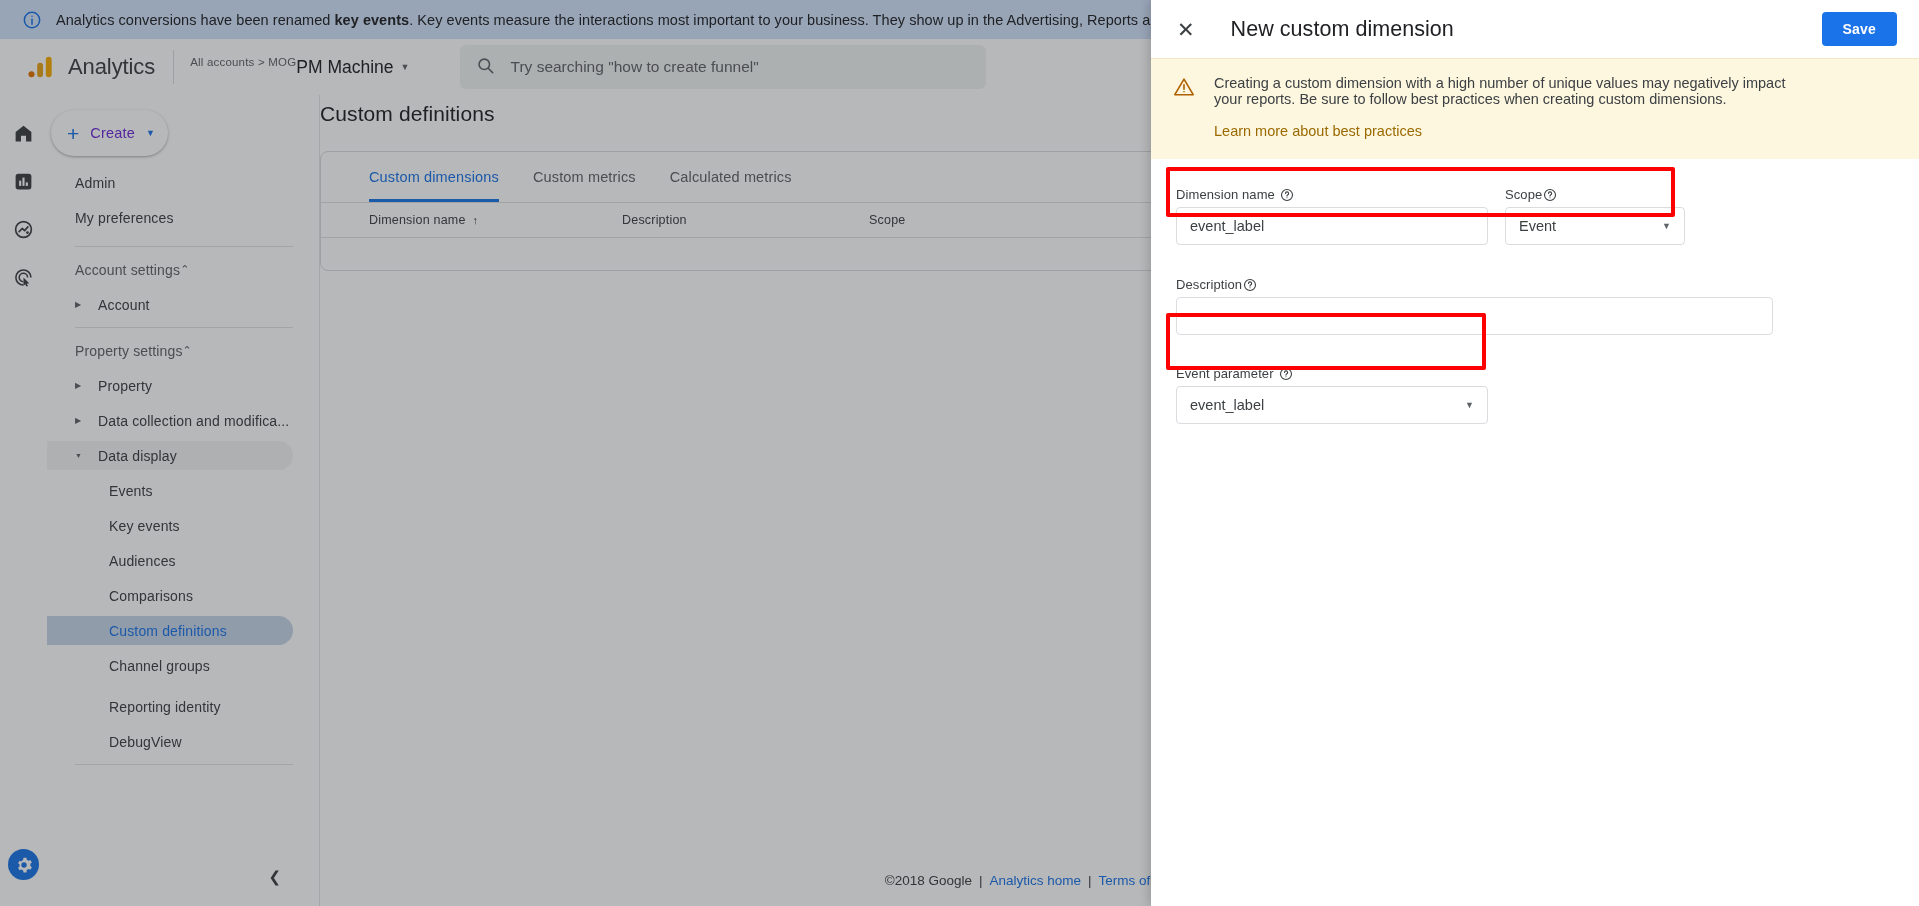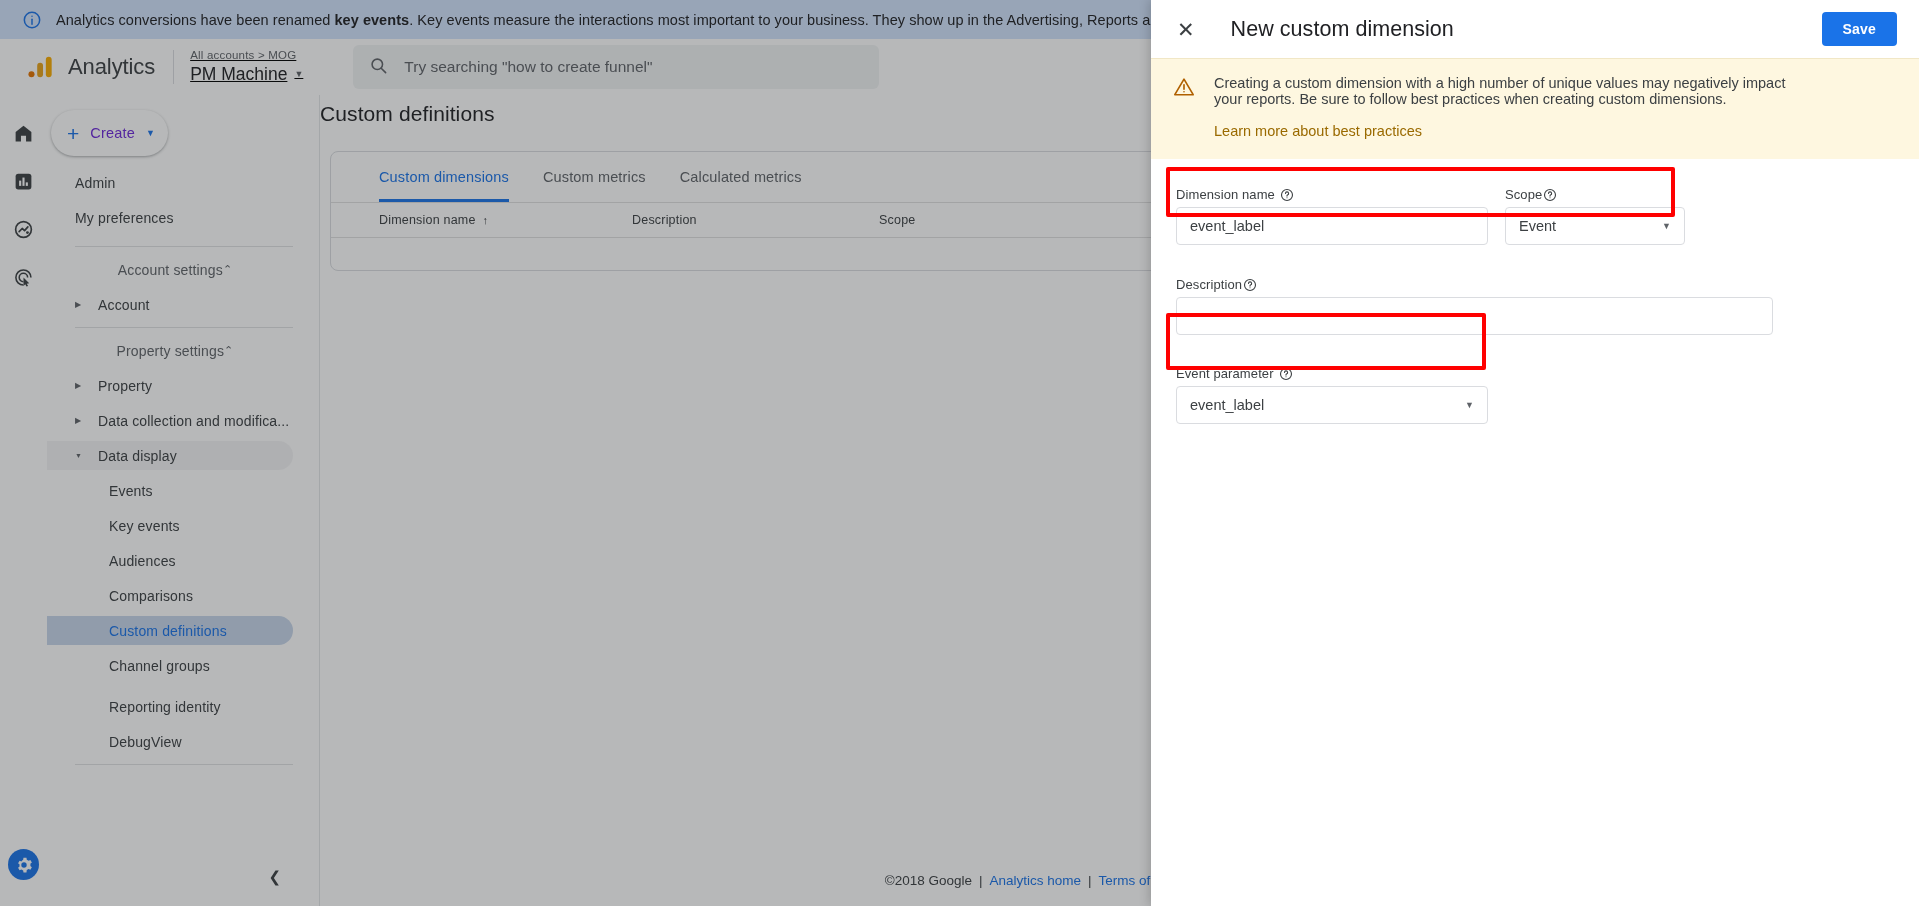--- a/index.html
+++ b/index.html
@@ -26,21 +26,21 @@
   .banner-text b { font-weight: 700; }
 
   
   .header {
     position: absolute; left: 12px; top: 39px; width: 1919px; height: 56px;
     background: #fff; display: flex; align-items: center;
   }
   .ga-logo { width: 56px; height: 56px; display: flex; align-items: center; justify-content: center; }
   .ga-title { font-size: 22px; color: #3c4043; letter-spacing: -0.1px; }
   .hdr-div { width: 1px; height: 34px; background: #dadce0; margin: 0 16px 0 18px; }
-  .acct-block { display: flex; flex-direction: column; justify-content: center; text-decoration: underline; }
+  .acct-block { display: flex; flex-direction: row; justify-content: center; }
   .acct-crumb { font-size: 11.5px; color: #5f6368; line-height: 14px; letter-spacing: 0.2px; }
   .acct-name { font-size: 17.5px; color: #202124; line-height: 24px; display: flex; align-items: center; }
   .acct-caret { margin-left: 7px; font-size: 9px; color: #5f6368; }
   .search-wrap {
     margin-left: 50px; width: 526px; height: 44px; background: #f1f3f4; border-radius: 6px;
     display: flex; align-items: center; padding: 0 16px;
   }
   .search-ph { font-size: 15.5px; color: #5f6368; margin-left: 16px; }
 
   
@@ -69,32 +69,32 @@
   .create-lbl { font-size: 14.5px; color: #6d28d9; margin-left: 11px; letter-spacing: .2px; }
   .create-caret { margin-left: 11px; font-size: 9px; color: #1a73e8; }
 
   .nav-list { margin-top: 12px; }
   .nav-item {
     height: 29px; display: flex; align-items: center; padding-left: 28px;
     font-size: 14px; color: #3c4043; cursor: pointer; border-radius: 0 40px 40px 0;
     margin-right: 26px; letter-spacing: .15px;
   }
   .nav-item.sub { padding-left: 62px; height: 29px; }
-  .nav-item.section { color: #5f6368; justify-content: center; padding-right: 18px; }
+  .nav-item.section { color: #5f6368; justify-content: flex-start; padding-right: 18px; }
   .nav-item.selected { background: #c7d6ea; color: #1a73e8; }
   .nav-item .tri { position: absolute; margin-left: -23px; font-size: 8px; color: #5f6368; }
   .nav-sep { height: 1px; background: #e0e2e4; margin: 8px 26px 8px 28px; }
   .nav-space-s { height: 6px; }
   .nav-collapse { position: absolute; right: 38px; bottom: 20px; font-size: 15px; color: #3c4043; cursor: pointer; }
 
   
   .main { position: absolute; left: 320px; top: 95px; width: 1599px; height: 811px; background: #fff; }
   .page-title { position: absolute; left: 0; top: 7px; font-size: 21px; color: #202124; letter-spacing: .1px; }
   .card {
-    position: absolute; left: 10px; top: 56px; width: 1316px; height: 120px;
+    position: absolute; left: 0; top: 56px; width: 1316px; height: 120px;
     background: #fff; border: 1px solid #dadce0; border-radius: 8px; overflow: hidden;
   }
   .tabs { display: flex; height: 50px; align-items: flex-end; padding-left: 48px; position: relative; }
   .tab { height: 50px; display: flex; align-items: center; font-size: 14.5px; color: #5f6368;
          margin-right: 34px; cursor: pointer; letter-spacing: .15px; position: relative; }
   .tab.active { color: #1a73e8; }
   .tab.active:after { content: ""; position: absolute; left: 0; right: 0; bottom: 0; height: 3px; background: #1a73e8; }
   .search-box {
     position: absolute; right: 322px; top: 66px; width: 255px; height: 34px;
     border: 1px solid #dadce0; border-radius: 4px; display: flex; align-items: center; padding: 0 12px;

